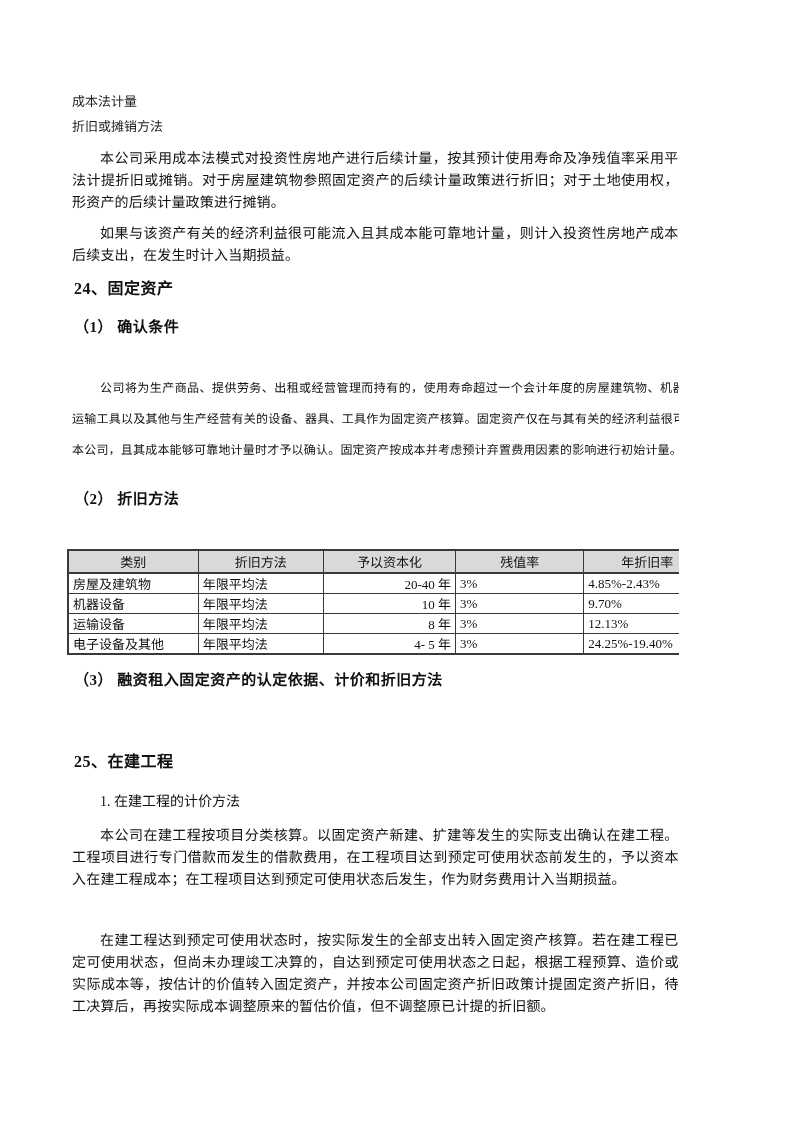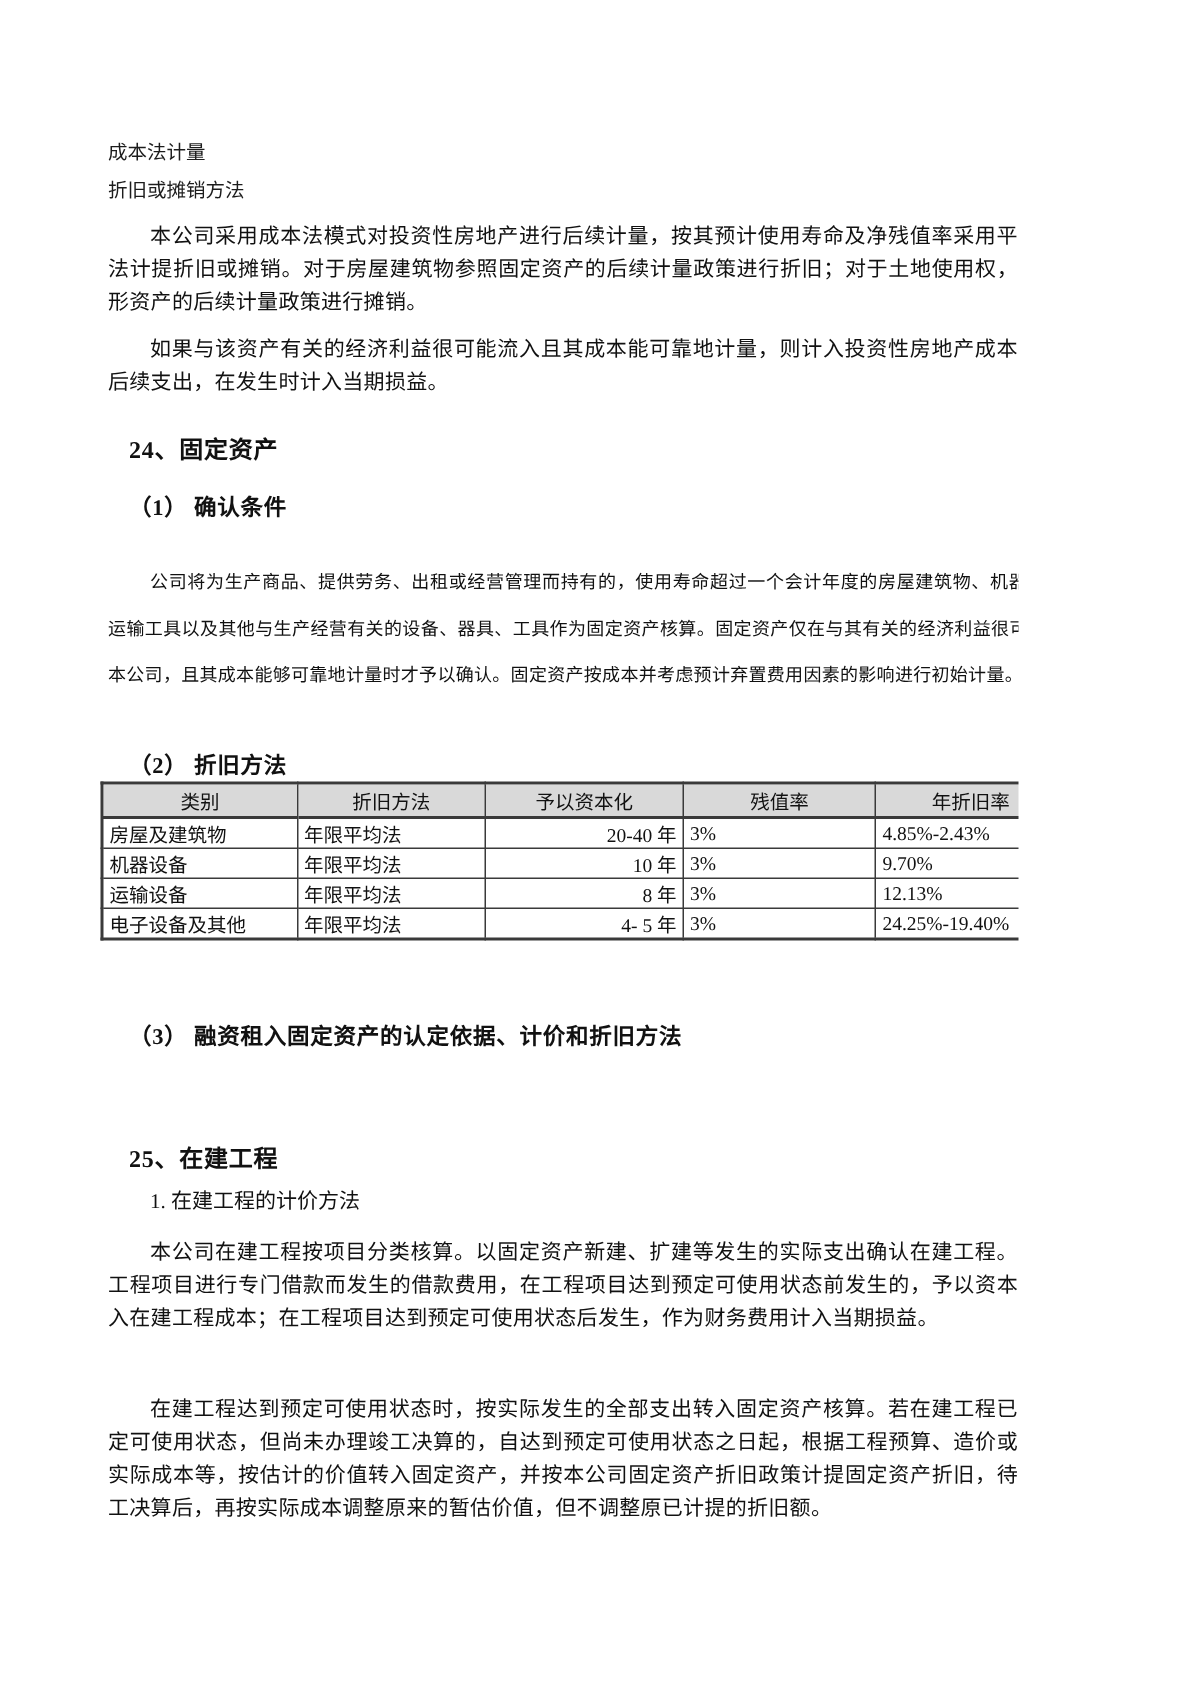--- a/index.html
+++ b/index.html
@@ -38,36 +38,36 @@
     text-indent:28px;
     letter-spacing:0.2px;
   }
   .para.small{
     font-size:12px;
     line-height:31px;
     text-indent:28px;
   }
   .h{
     left:74px;
-    margin:12px;
+    margin:0;
     font-weight:bold;
     font-size:16px;
     line-height:20px;
     letter-spacing:0.5px;
   }
   .h.sub{font-size:15px;}
   .item-heading{
     left:100px;
     font-size:14px;
     line-height:20px;
   }
   table.dep-table{
     position:absolute;
     left:67px;
-    top:521px;
+    top:549px;
     width:645px;
     border-collapse:collapse;
     table-layout:fixed;
     font-size:13px;
     color:var(--text);
     border:2px solid var(--border);
   }
   table.dep-table th,
   table.dep-table td{
     border:1px solid var(--border);

